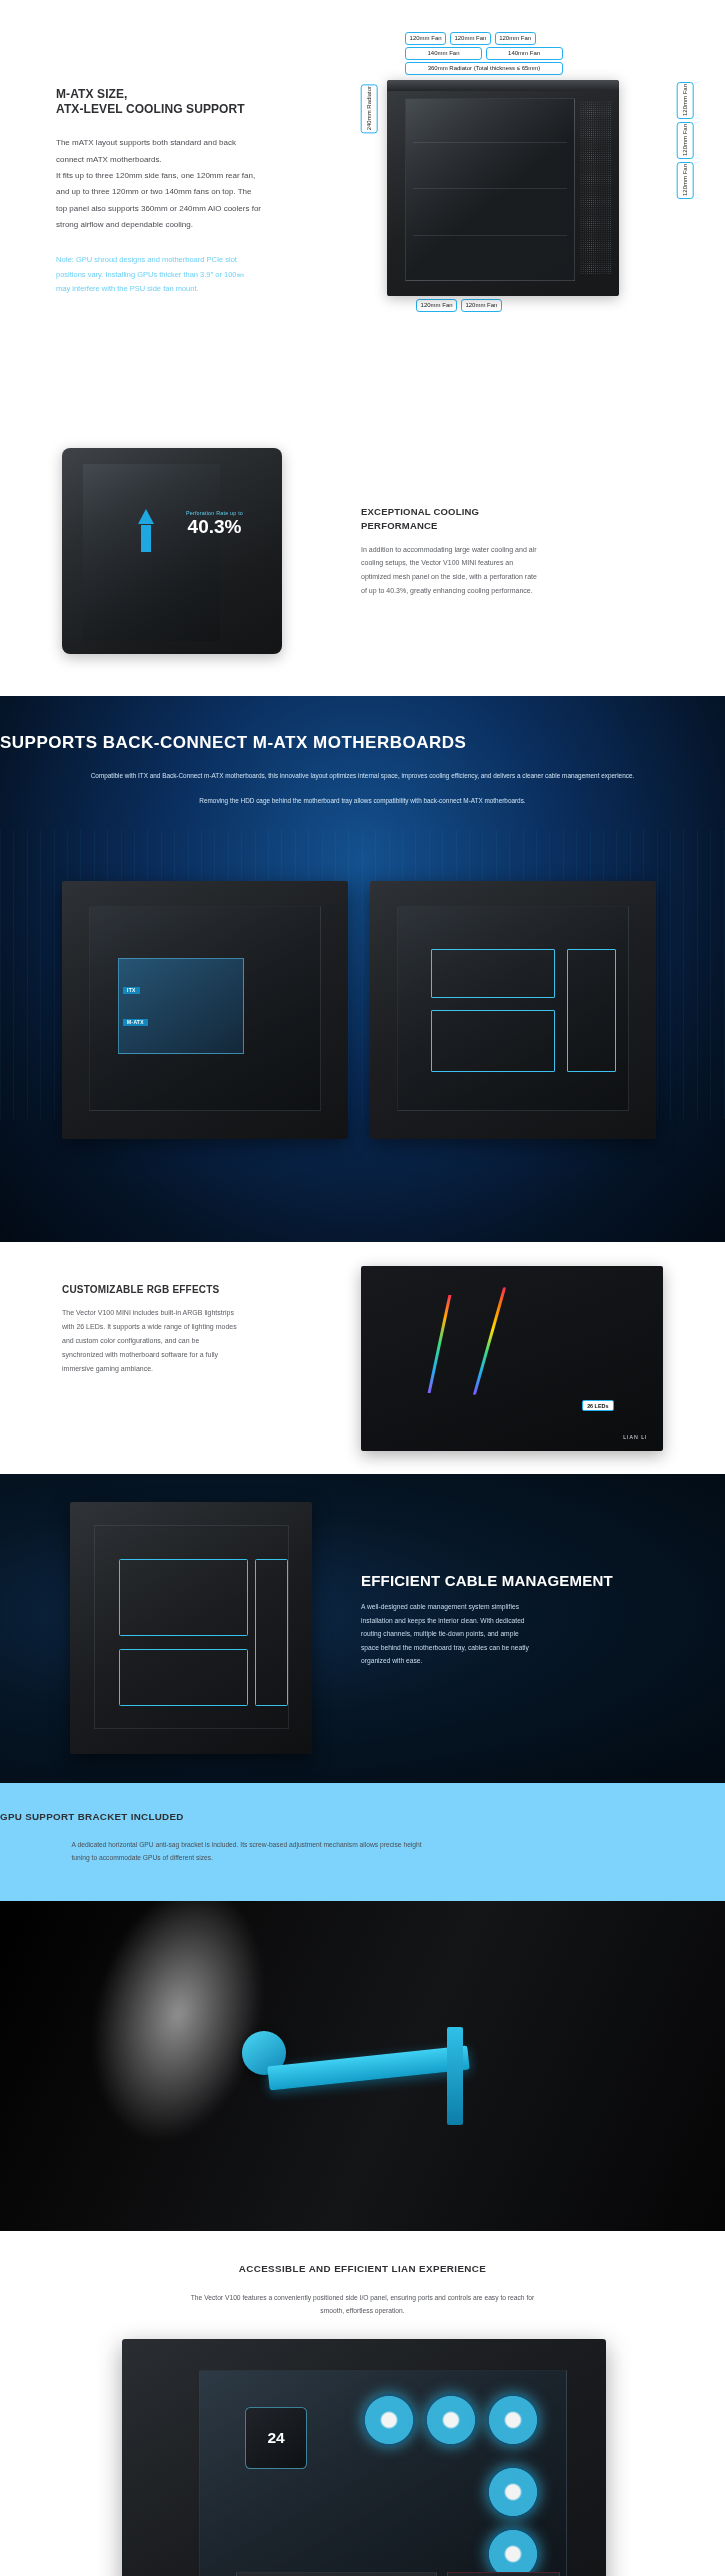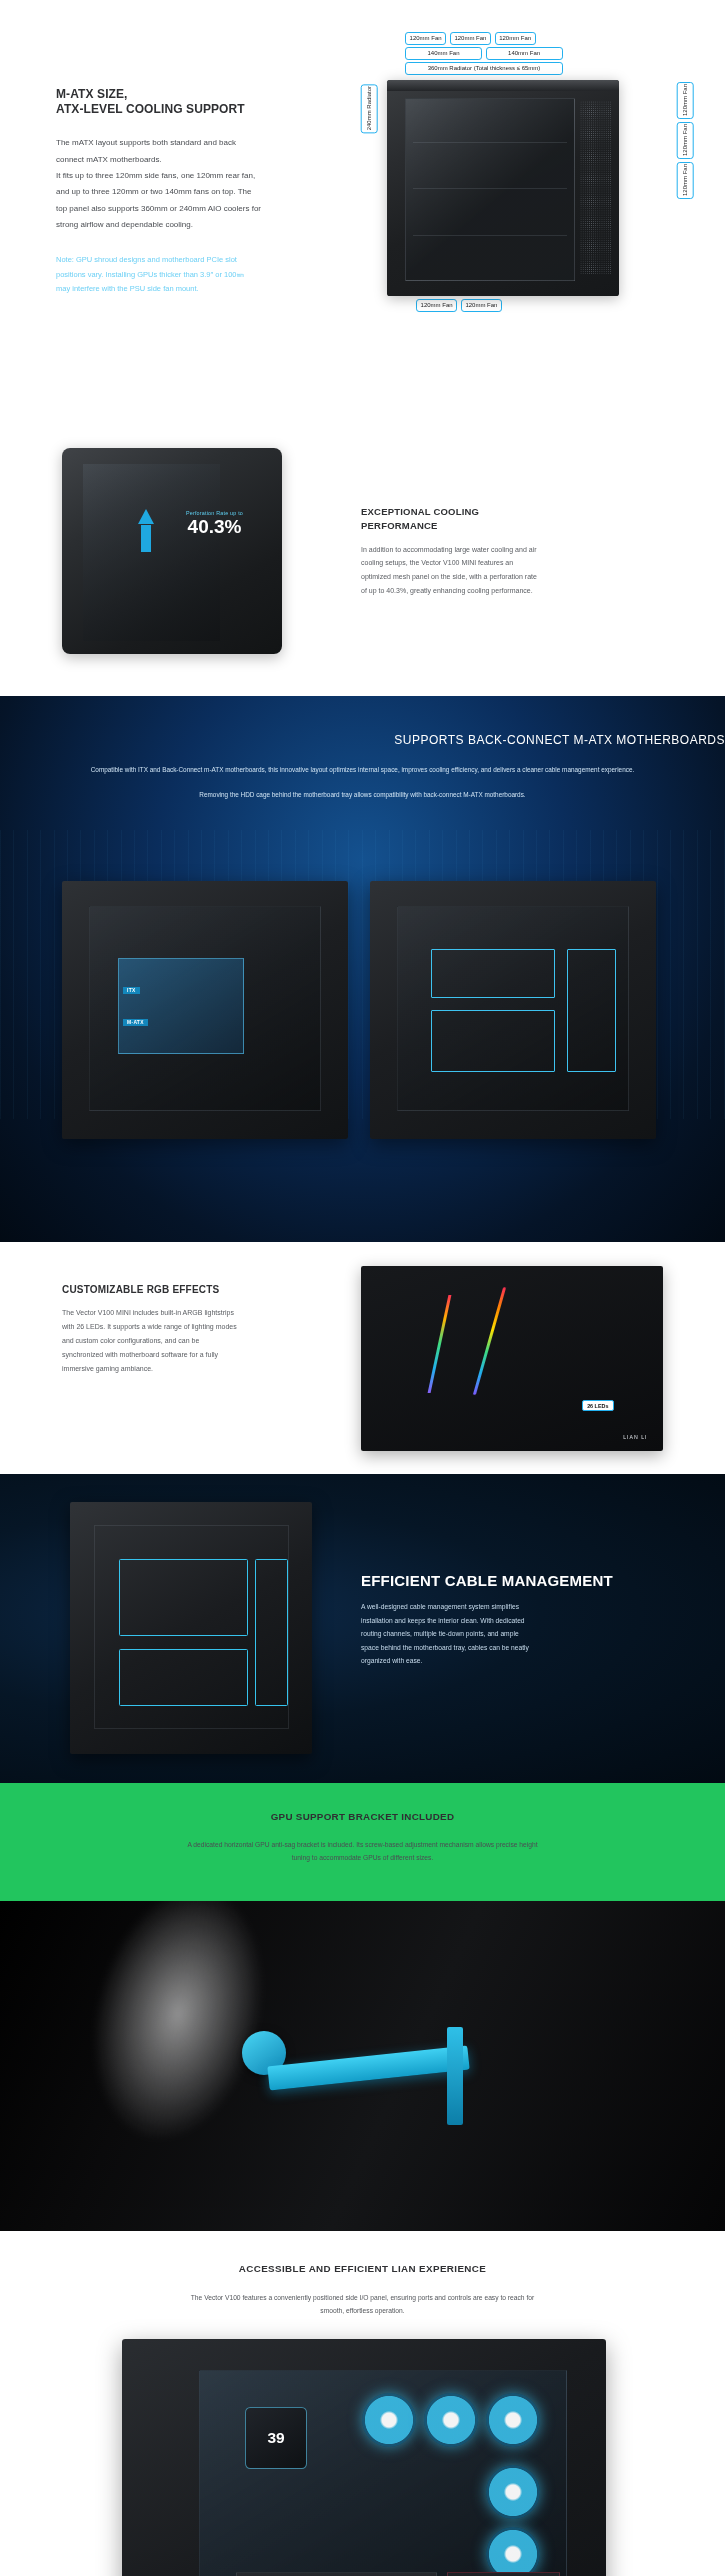--- a/index.html
+++ b/index.html
@@ -232,24 +232,24 @@
     padding-top: 37px;
   }
   .back-glow {
     position: absolute;
     left: 0; right: 0; top: 134px; height: 289px;
     background:
       repeating-linear-gradient(90deg, rgba(80,190,255,.05) 0 1px, transparent 1px 13.4px);
     pointer-events: none;
   }
   .back-title {
-    text-align: right;
+    text-align: left;
     color: #ffffff;
-    font-size: 12px;
-    font-weight: normal;
+    font-size: 17px;
+    font-weight: bold;
     letter-spacing: 0.5px;
   }
   .back-sub1 {
     text-align: center;
     color: #cfe3f3;
     font-size: 6.4px;
     font-weight: 300;
     margin-top: 16.5px;
     line-height: 1.85;
   }
@@ -435,22 +435,22 @@
     font-size: 6.7px;
     line-height: 2;
     font-weight: 300;
     white-space: pre-line;
   }
 
   
   .sec-gpu-band {
     position: relative;
     height: 118px;
-    background: #22c55e;
-    text-align: center;
+    background: #7dd3fc;
+    text-align: left;
     padding-top: 28px;
   }
   .gpu-title {
     font-size: 9.8px;
     font-weight: bold;
     color: #2f3033;
     letter-spacing: 0.3px;
   }
   .gpu-body {
     margin: 15.5px auto 0;
@@ -737,21 +737,21 @@
     <p class="io-body">The Vector V100 features a conveniently positioned side I/O panel, ensuring ports and controls are easy to reach for
 smooth, effortless operation.</p>
 
     <div class="io-photo">
       <div class="io-window"></div>
       <div class="io-fan" style="left:240px;top:54px"></div>
       <div class="io-fan" style="left:302px;top:54px"></div>
       <div class="io-fan" style="left:364px;top:54px"></div>
       <div class="io-fan" style="left:364px;top:126px"></div>
       <div class="io-fan" style="left:364px;top:188px"></div>
-      <div class="io-aio">39</div>
+      <div class="io-aio">24</div>
       <div class="io-gpu">GEFORCE RTX</div>
       <div class="io-rog">REPUBLIC OF GAMERS</div>
     </div>
 
   </section>
 
 </div>
 
 
 </body></html>

